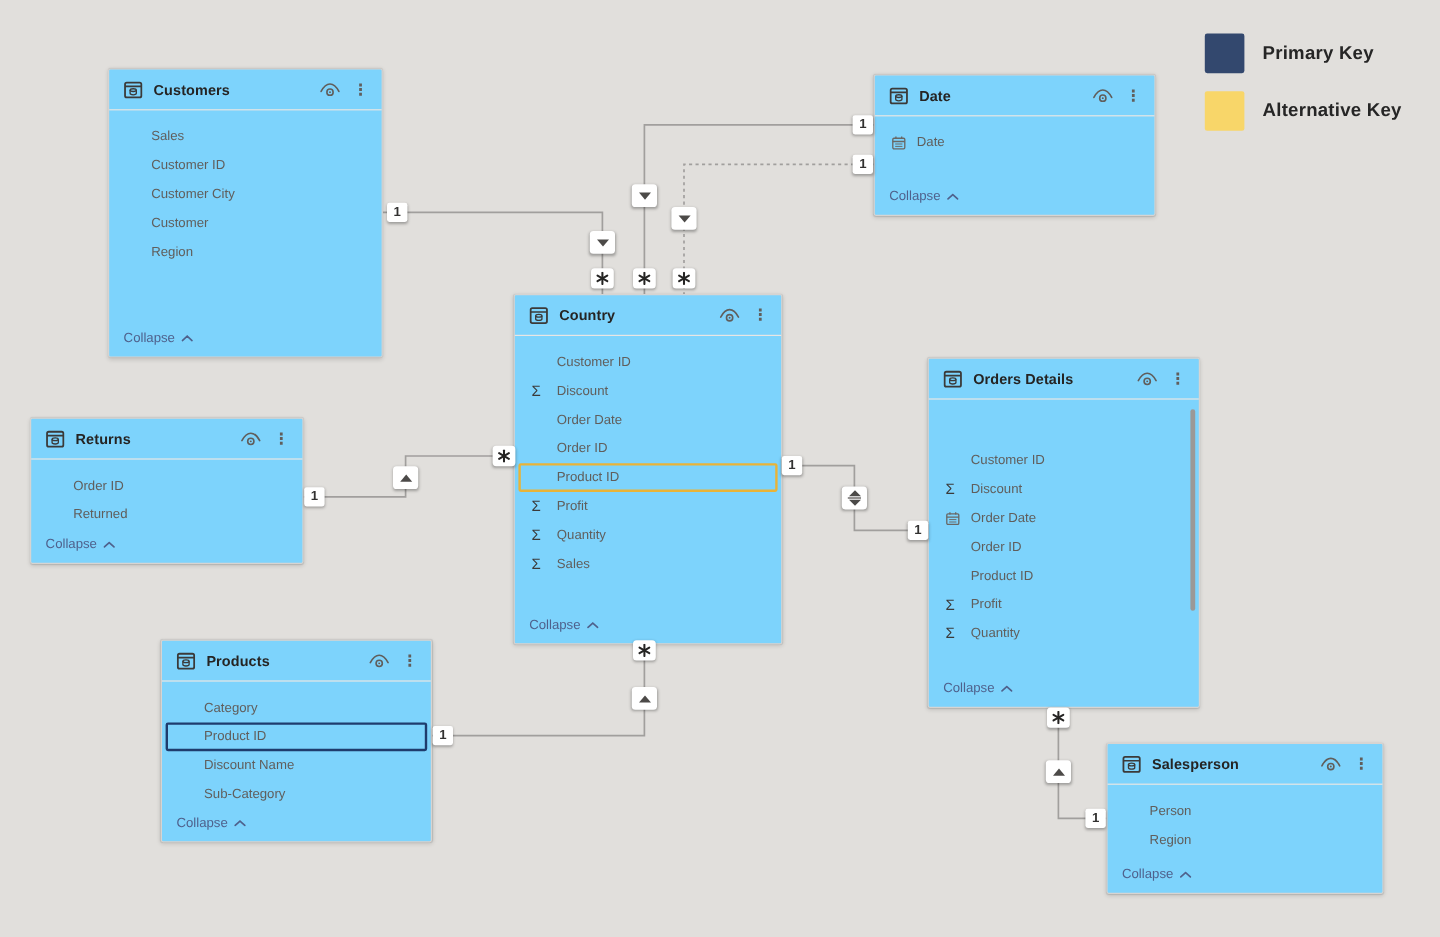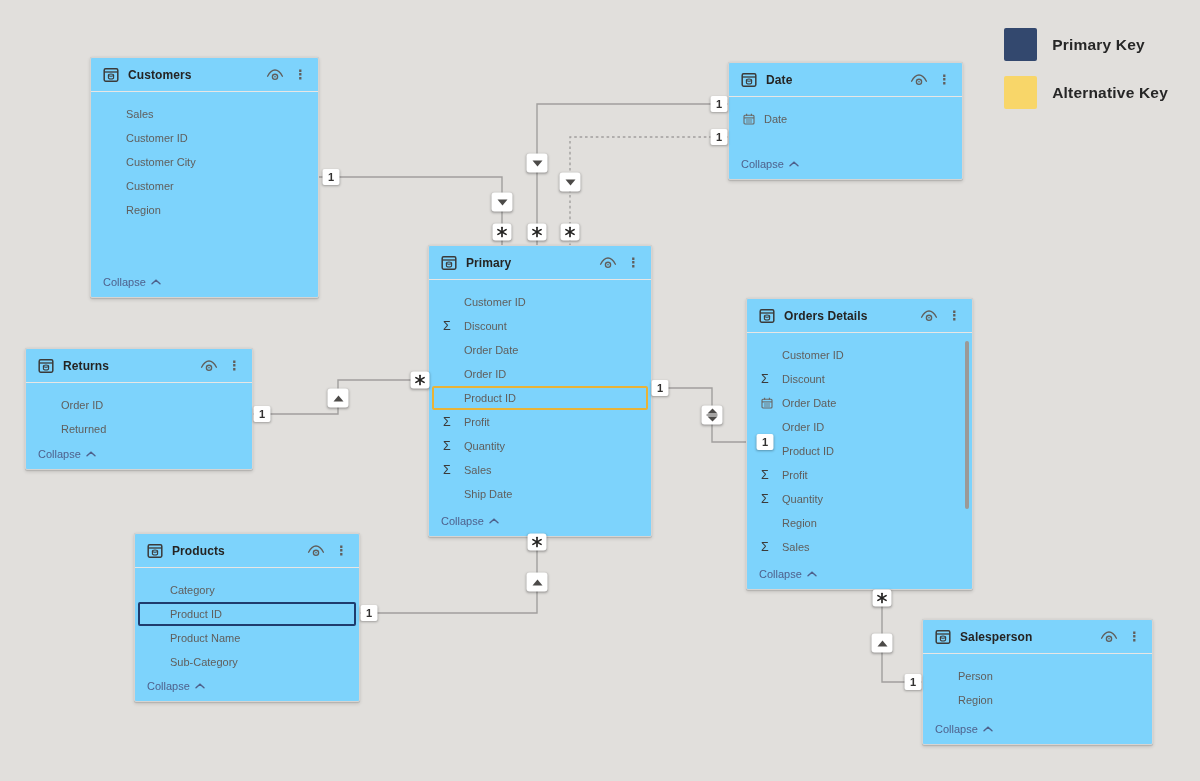--- a/index.html
+++ b/index.html
@@ -169,21 +169,21 @@
     <div class="table-card" style="left: 428px; top: 245px; width: 224px; height: 292px;">
       <div class="card-header">
         <span class="hdr-icon">
           <svg width="16" height="16" viewBox="0 0 16 16" fill="none" stroke="#3b3a39">
             <rect x="1.2" y="1.8" width="13.6" height="12.4" rx="1.4" stroke-width="1.5"></rect>
             <line x1="1.2" y1="5" x2="14.8" y2="5" stroke-width="1.3"></line>
             <ellipse cx="8" cy="8.1" rx="2.6" ry="1.15" stroke-width="1.1"></ellipse>
             <path d="M5.4 8.1 v2.7 c0 .68 1.16 1.2 2.6 1.2 s2.6 -.52 2.6 -1.2 V8.1" stroke-width="1.1"></path>
           </svg>
         </span>
-        <span class="card-title">Primary</span>
+        <span class="card-title">Country</span>
         <span class="hdr-icon">
           <svg width="18" height="14" viewBox="0 0 18 14" fill="none" stroke="#605e5c" stroke-width="1.35" stroke-linecap="round">
             <path d="M1.6 8.2 C4.1 3.4 6.9 2 9 2 s4.9 1.4 7.4 6.2"></path>
             <circle cx="9" cy="8.8" r="2.6"></circle>
             <circle cx="9" cy="8.8" r=".8" fill="#605e5c" stroke="none"></circle>
           </svg>
         </span>
         <span class="more-icon">⋮</span>
       </div>
       <div class="fields">
@@ -212,35 +212,31 @@
           <span class="field-label">Profit</span>
         </div>
         <div class="field-row">
           <span class="field-icon">Σ</span>
           <span class="field-label">Quantity</span>
         </div>
         <div class="field-row">
           <span class="field-icon">Σ</span>
           <span class="field-label">Sales</span>
         </div>
-        <div class="field-row">
-          <span class="field-icon"></span>
-          <span class="field-label">Ship Date</span>
-        </div>
-      </div>
-      <div class="collapse-row">
-        <span class="collapse-label">Collapse</span>
-        <span class="hdr-icon">
-          <svg width="10" height="6" viewBox="0 0 10 6" fill="none" stroke="#4f618c" stroke-width="1.4" stroke-linecap="round">
-            <path d="M1 4.8 L5 1.2 L9 4.8"></path>
-          </svg>
-        </span>
-      </div>
-    </div>
-    <div class="table-card" style="left: 746px; top: 298px; width: 227px; height: 292px;">
+      </div>
+      <div class="collapse-row">
+        <span class="collapse-label">Collapse</span>
+        <span class="hdr-icon">
+          <svg width="10" height="6" viewBox="0 0 10 6" fill="none" stroke="#4f618c" stroke-width="1.4" stroke-linecap="round">
+            <path d="M1 4.8 L5 1.2 L9 4.8"></path>
+          </svg>
+        </span>
+      </div>
+    </div>
+    <div class="table-card" style="left: 773px; top: 298px; width: 227px; height: 292px; gap: 29px;">
       <div class="card-header">
         <span class="hdr-icon">
           <svg width="16" height="16" viewBox="0 0 16 16" fill="none" stroke="#3b3a39">
             <rect x="1.2" y="1.8" width="13.6" height="12.4" rx="1.4" stroke-width="1.5"></rect>
             <line x1="1.2" y1="5" x2="14.8" y2="5" stroke-width="1.3"></line>
             <ellipse cx="8" cy="8.1" rx="2.6" ry="1.15" stroke-width="1.1"></ellipse>
             <path d="M5.4 8.1 v2.7 c0 .68 1.16 1.2 2.6 1.2 s2.6 -.52 2.6 -1.2 V8.1" stroke-width="1.1"></path>
           </svg>
         </span>
         <span class="card-title">Orders Details</span>
@@ -375,21 +371,21 @@
         <div class="field-row">
           <span class="field-icon"></span>
           <span class="field-label">Category</span>
         </div>
         <div class="field-row hl-primary">
           <span class="field-icon"></span>
           <span class="field-label">Product ID</span>
         </div>
         <div class="field-row">
           <span class="field-icon"></span>
-          <span class="field-label">Product Name</span>
+          <span class="field-label">Discount Name</span>
         </div>
         <div class="field-row">
           <span class="field-icon"></span>
           <span class="field-label">Sub-Category</span>
         </div>
       </div>
       <div class="collapse-row">
         <span class="collapse-label">Collapse</span>
         <span class="hdr-icon">
           <svg width="10" height="6" viewBox="0 0 10 6" fill="none" stroke="#4f618c" stroke-width="1.4" stroke-linecap="round">

